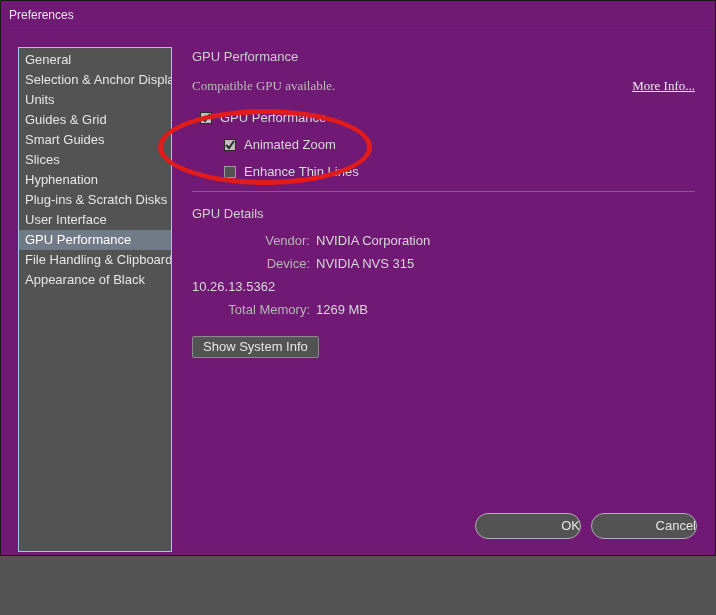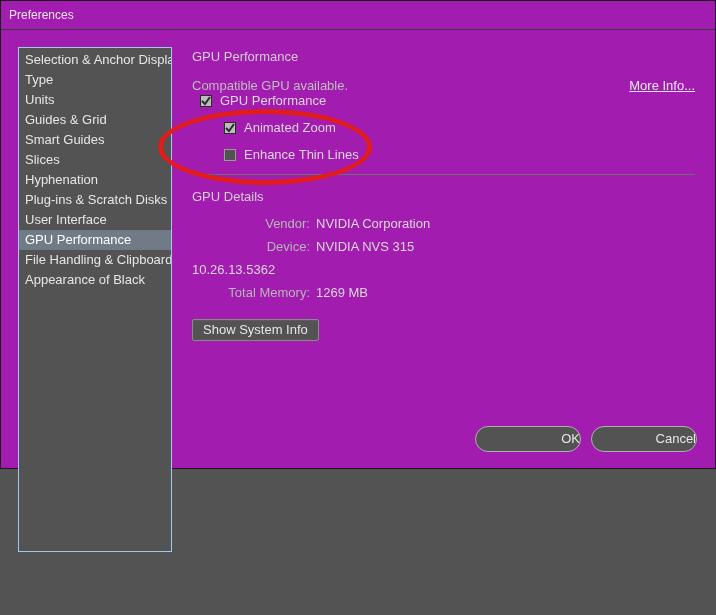--- a/index.html
+++ b/index.html
@@ -8,24 +8,24 @@
     width: 716px;
     height: 615px;
     background: #535353;
     font-family: "Segoe UI", Tahoma, sans-serif;
     font-size: 13px;
     color: #d8d8d8;
     overflow: hidden;
   }
   .window {
     width: 716px;
-    height: 469px;
+    height: 556px;
     border: 1px solid #1a1a1a;
     box-sizing: border-box;
-    background: #a21caf;
+    background: #701a75;
     position: relative;
   }
   .titlebar {
     height: 28px;
     border-bottom: 1px solid #3a3a3a;
     display: flex;
     align-items: center;
     padding-left: 8px;
     color: #e6e6e6;
     font-size: 12px;
@@ -64,20 +64,22 @@
   }
   .section-title {
     color: #cfcfcf;
     font-size: 13px;
     margin-bottom: 14px;
   }
   .status-row {
     display: flex;
     justify-content: space-between;
     align-items: flex-start;
+    margin-bottom: 16px;
+    font-family: Liberation Serif, serif;
   }
   .status-text { color: #bdbdbd; font-size: 13px; }
   .link {
     color: #e8e8e8;
     text-decoration: underline;
     font-size: 13px;
     cursor: pointer;
     padding-right: 6px;
   }
   .cb-row {
@@ -158,22 +160,22 @@
 </head>
 <body>
 
 <div class="window">
   <div class="titlebar">
     <span>Preferences</span>
   </div>
 
   <div class="content">
     <div class="sidebar">
+      <div class="item"><span>General</span></div>
       <div class="item"><span>Selection &amp; Anchor Display</span></div>
-      <div class="item"><span>Type</span></div>
       <div class="item"><span>Units</span></div>
       <div class="item"><span>Guides &amp; Grid</span></div>
       <div class="item"><span>Smart Guides</span></div>
       <div class="item"><span>Slices</span></div>
       <div class="item"><span>Hyphenation</span></div>
       <div class="item"><span>Plug-ins &amp; Scratch Disks</span></div>
       <div class="item"><span>User Interface</span></div>
       <div class="item selected"><span>GPU Performance</span></div>
       <div class="item"><span>File Handling &amp; Clipboard</span></div>
       <div class="item"><span>Appearance of Black</span></div>

